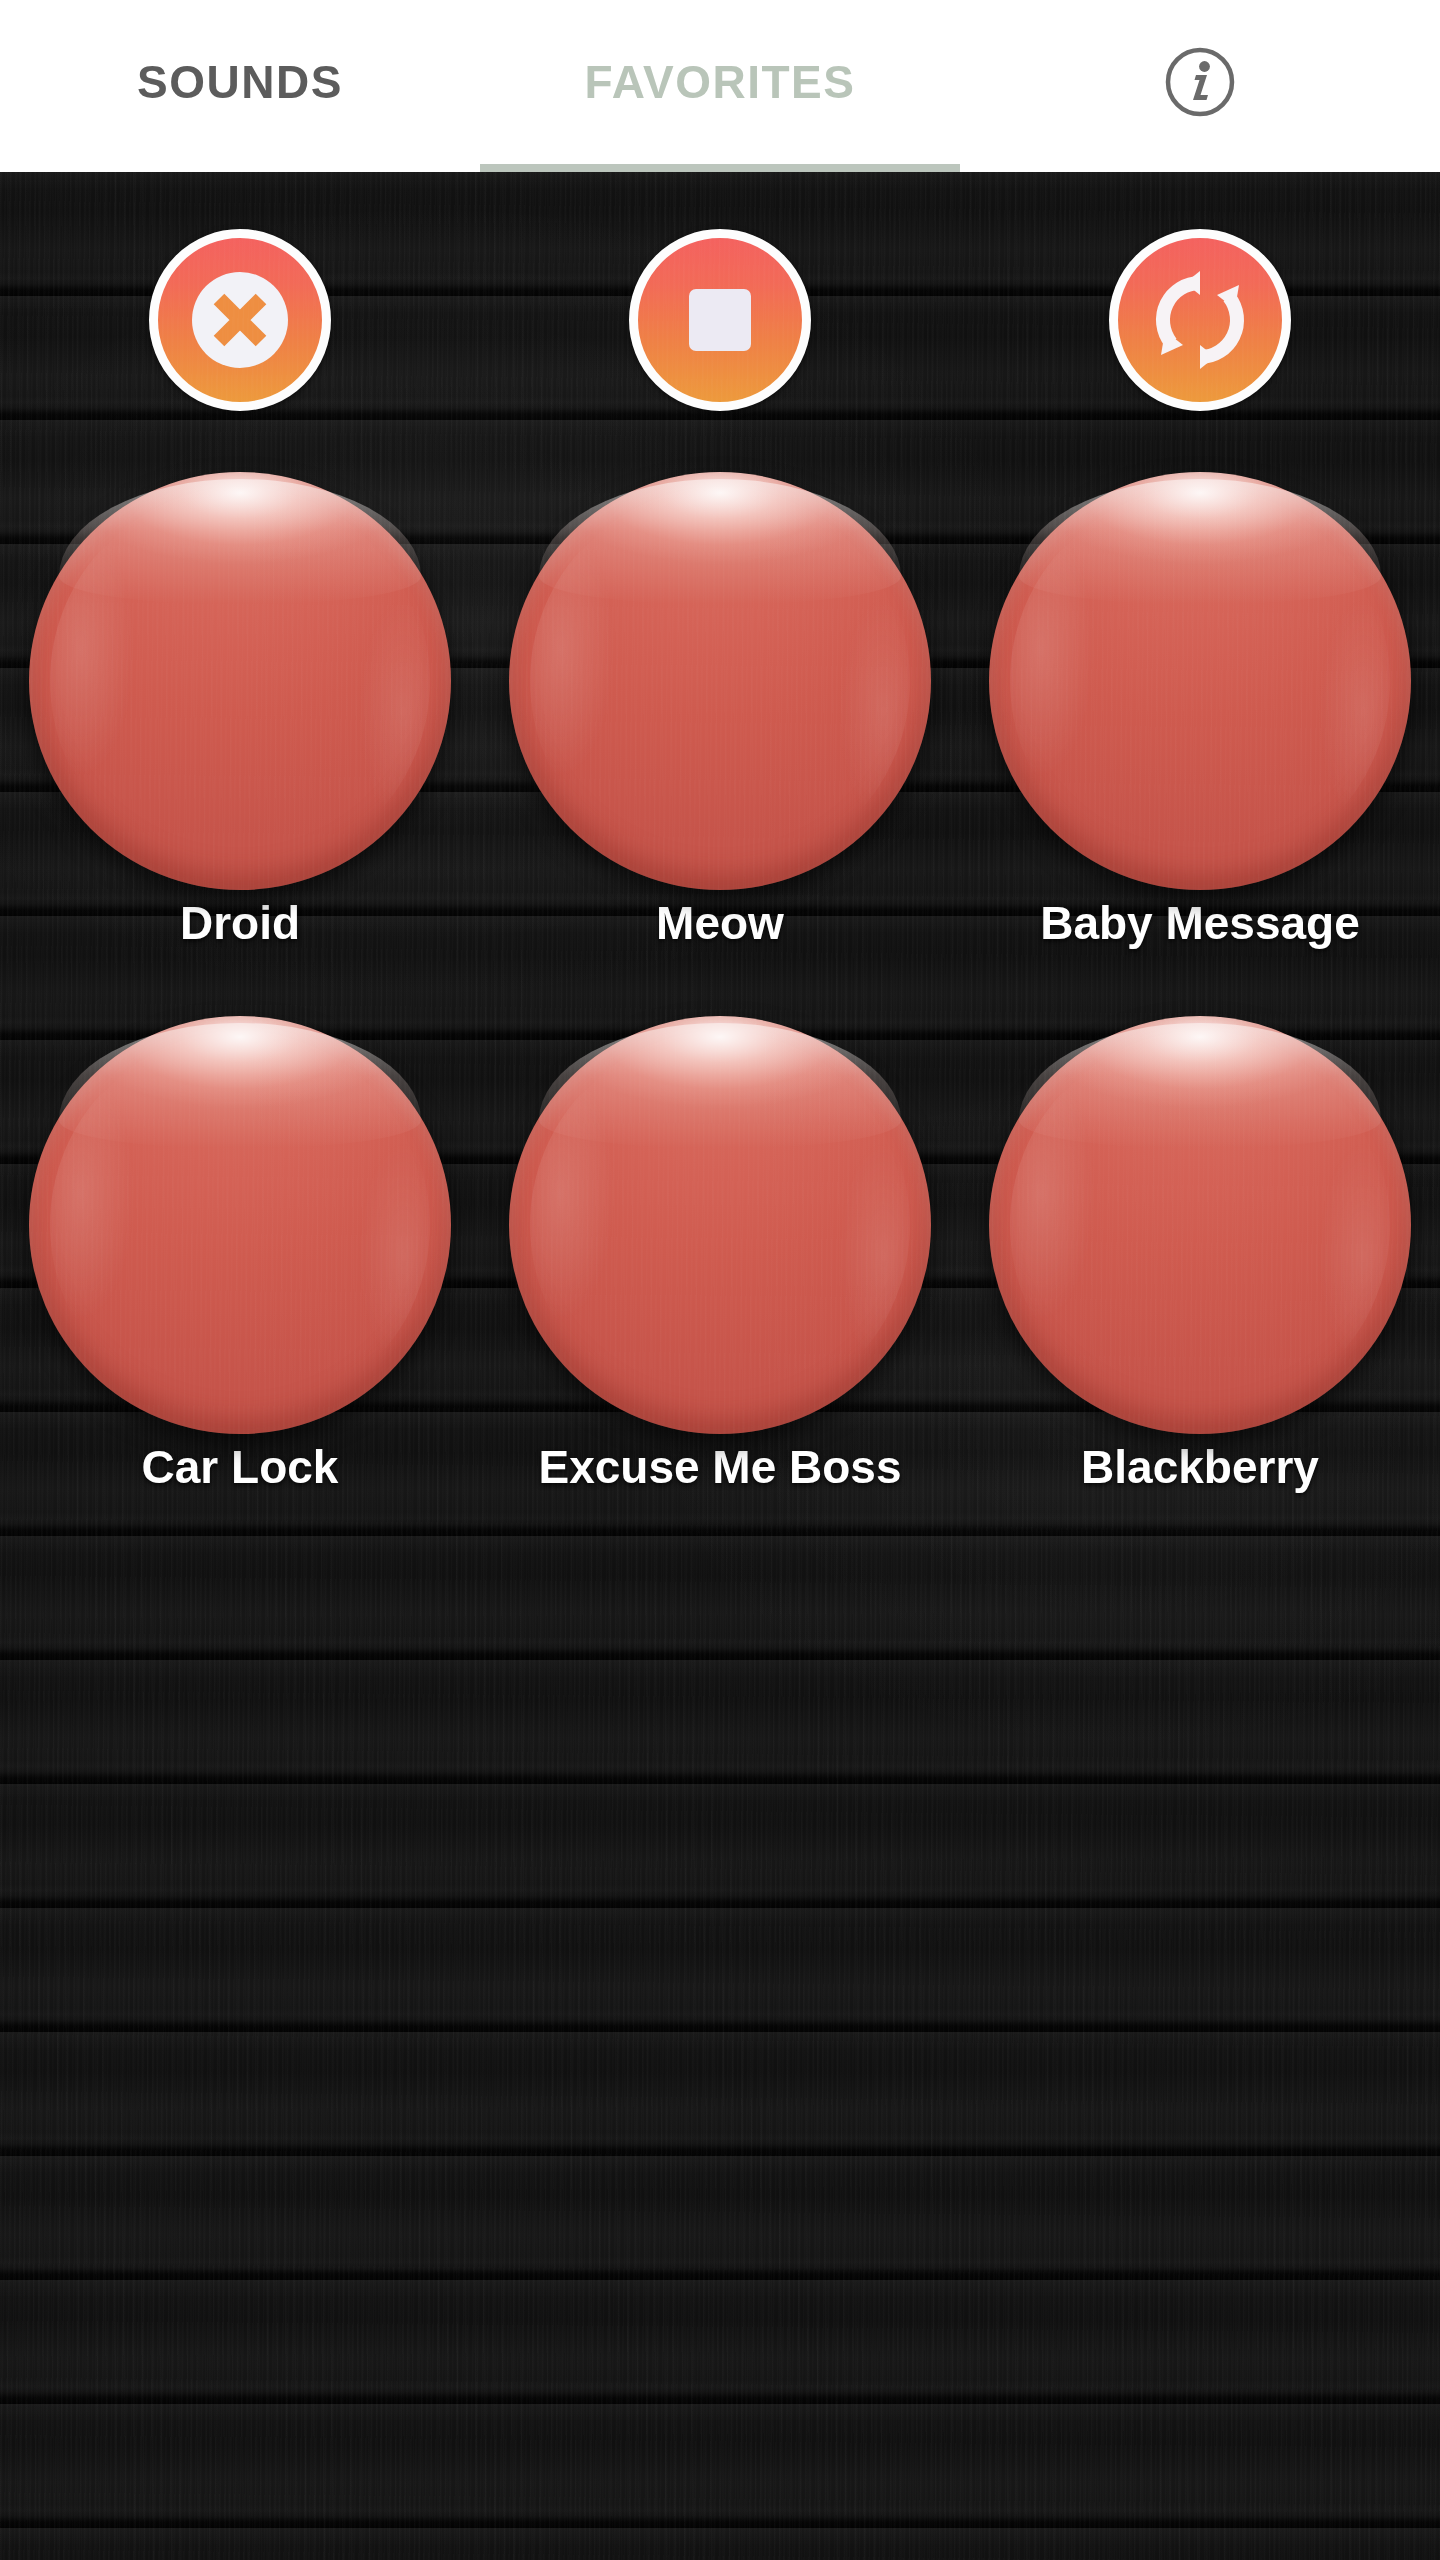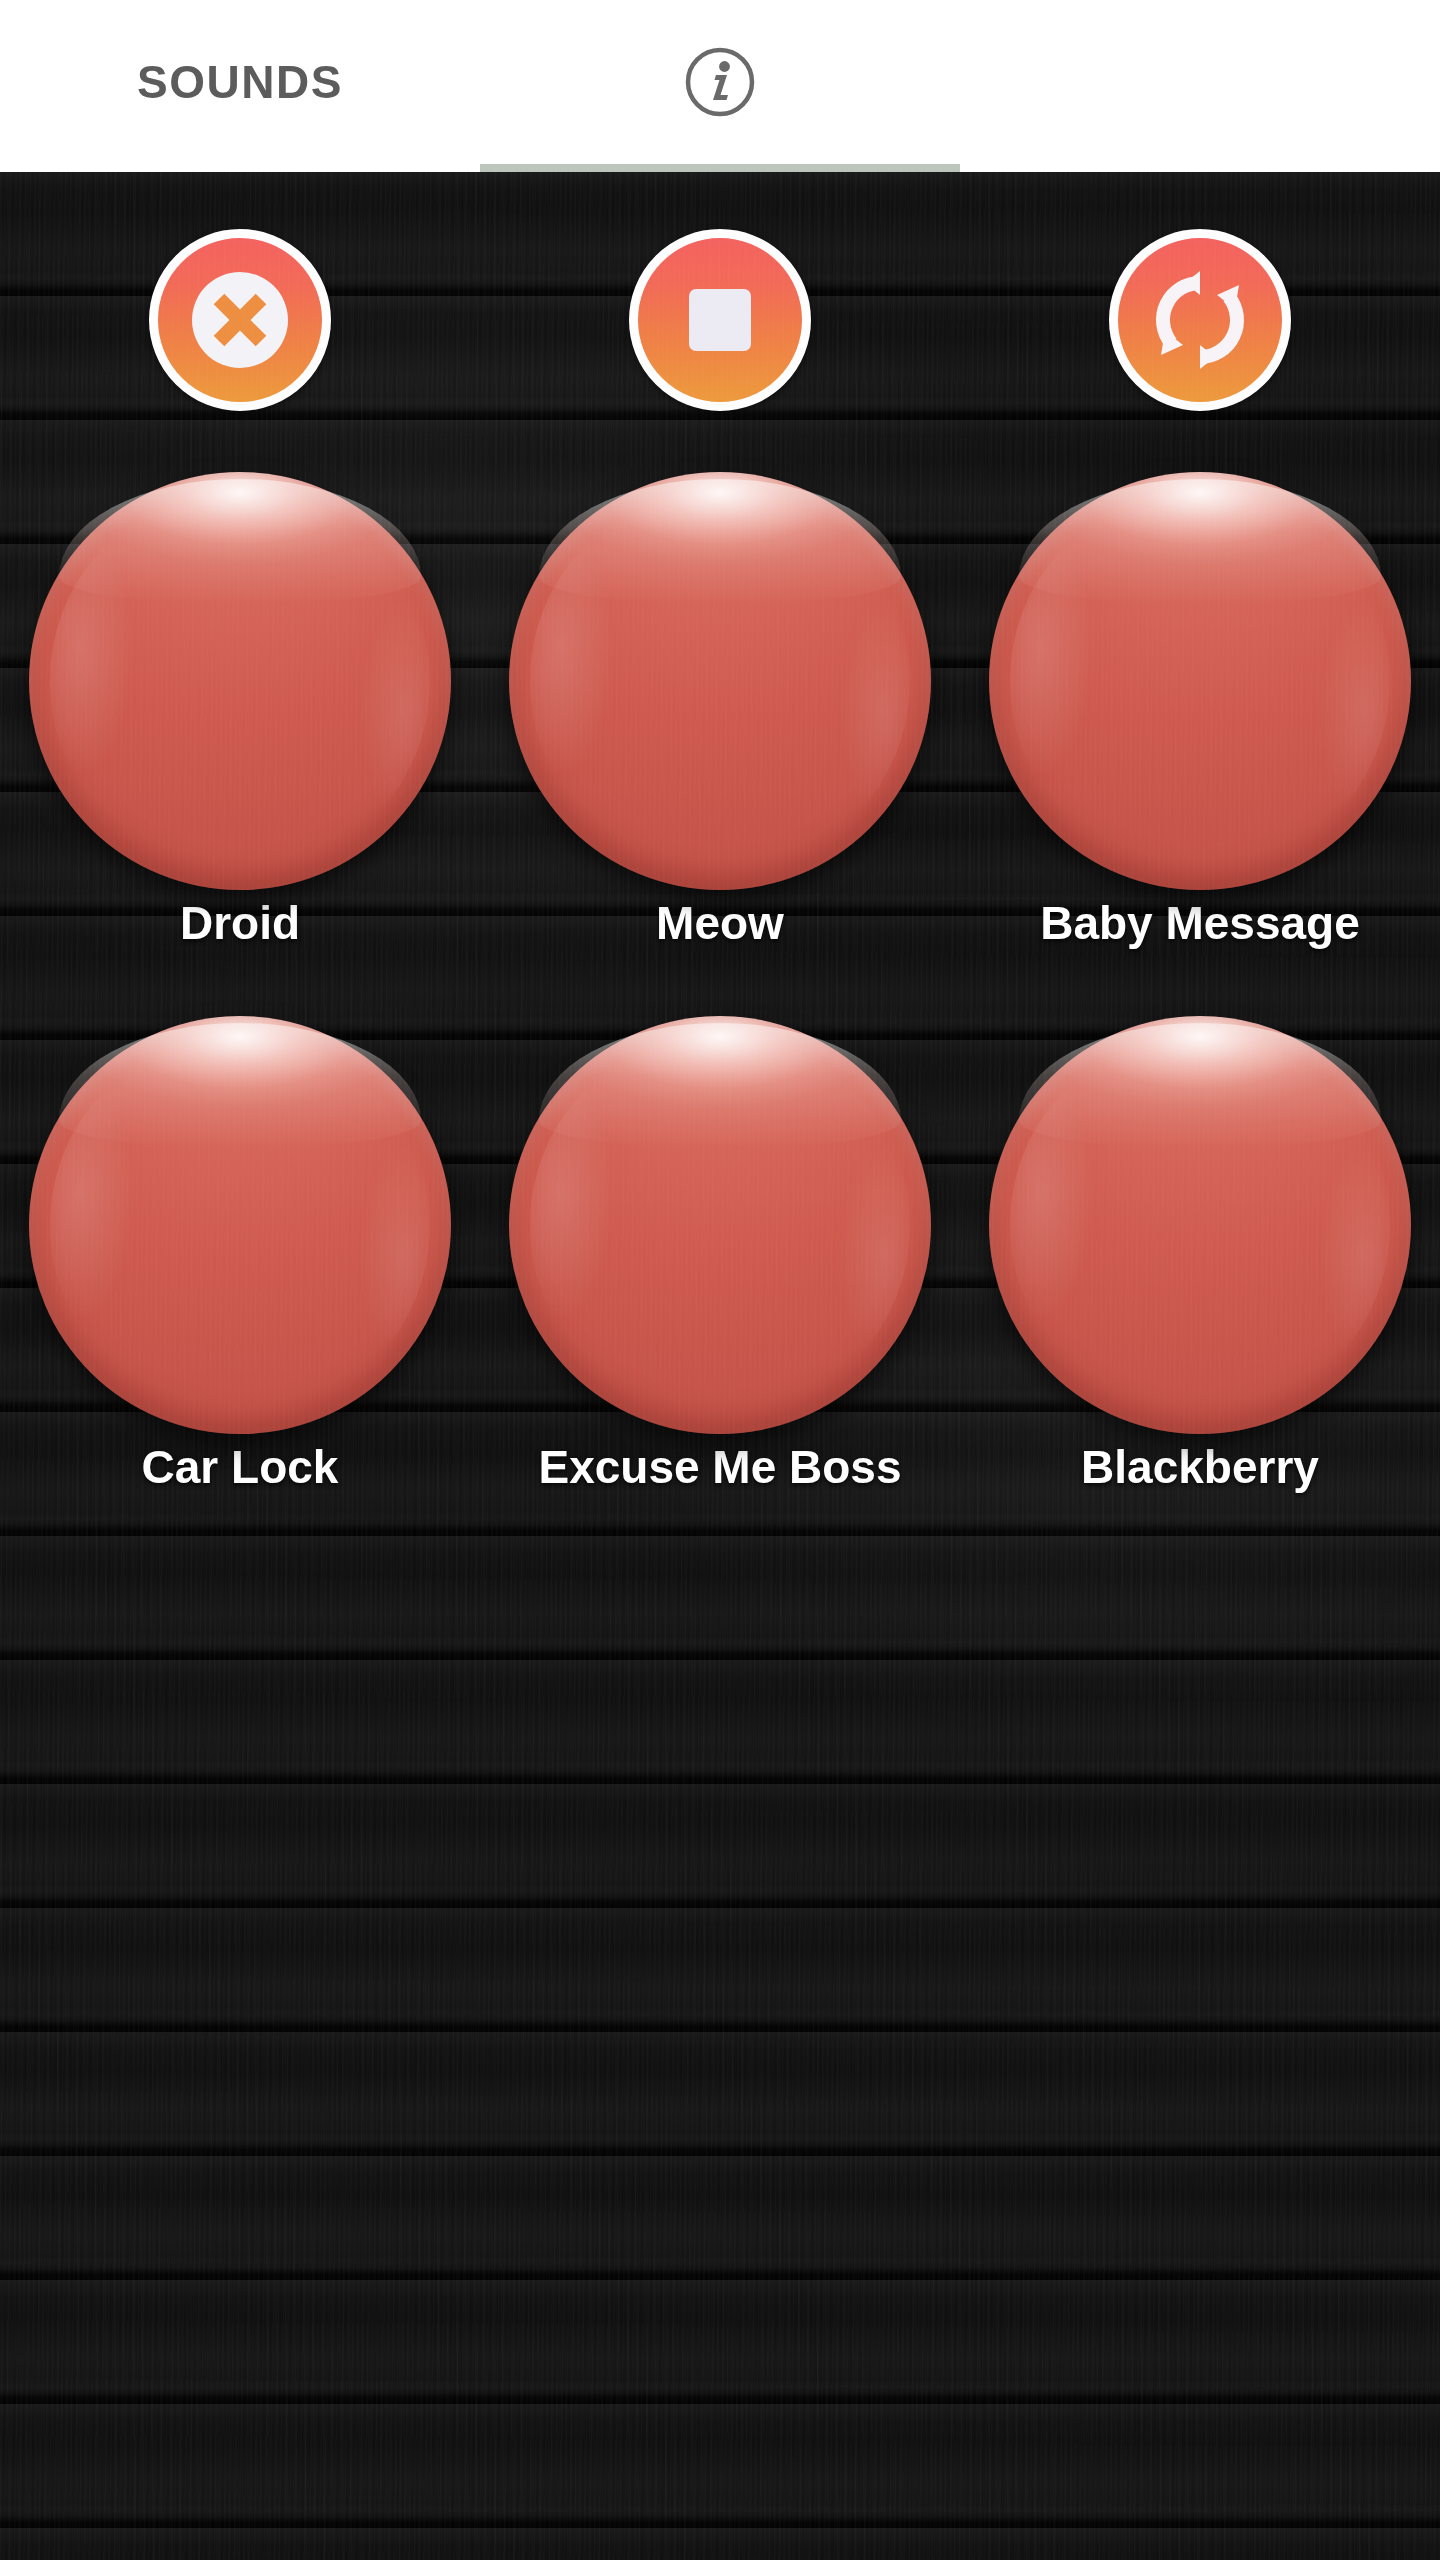--- a/index.html
+++ b/index.html
@@ -161,20 +161,23 @@
 <body>
 
 <div id="header">
 
   <div class="tabstrip">
 
     <div class="tab tab-sounds">
       <span class="tab-label">SOUNDS</span>
     </div>
 
+    <div class="tab tab-favorites">
+      <span class="tab-label">FAVORITES</span>
+    </div>
 
     <div class="tab-info">
       <svg id="info-btn" viewBox="0 0 74 74">
         <circle cx="37" cy="37" r="32" fill="none" stroke="#6a6a6a" stroke-width="4.5"></circle>
         <circle cx="41.5" cy="21.5" r="5.4" fill="#6a6a6a"></circle>
         <path d="M33 30 L44 30 L37.5 50 L45 50 L43.5 55 L30 55 L36.5 35 L31.5 35 Z" fill="#6a6a6a"></path>
       </svg>
     </div>
 
   </div>

